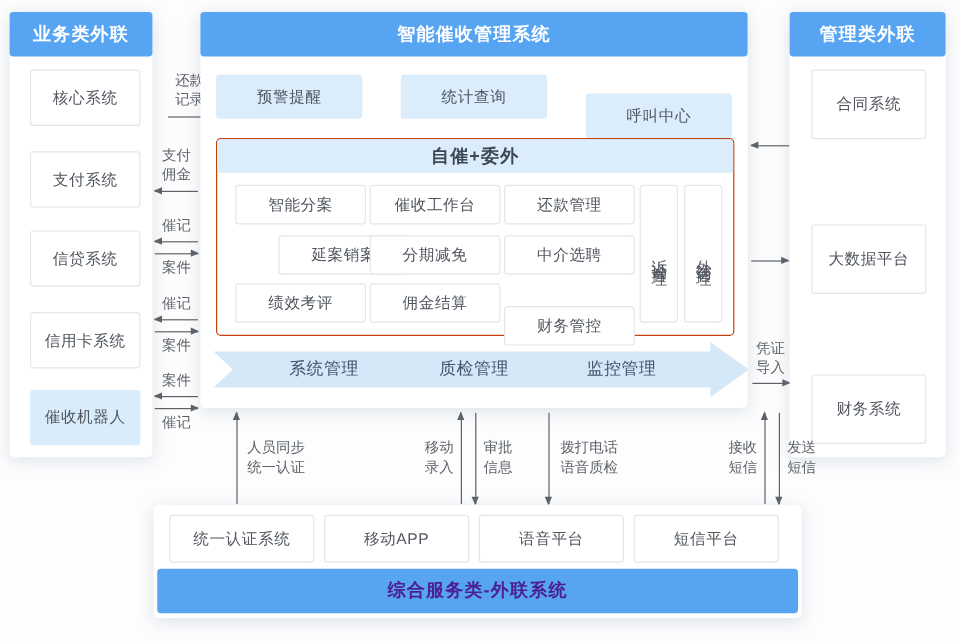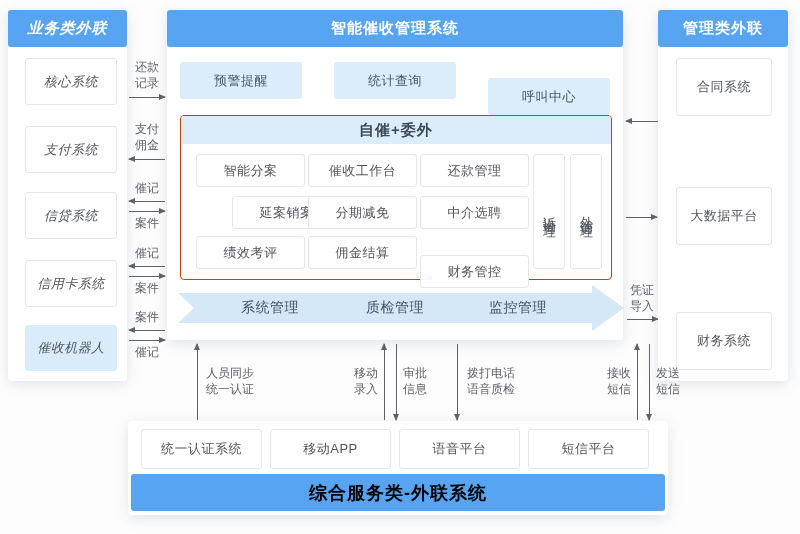--- a/index.html
+++ b/index.html
@@ -58,38 +58,38 @@
     position:absolute;left:11px;top:275px;width:446px;height:46px;background:#d4e8f8;
     clip-path:polygon(0 8px,414px 8px,414px 0,446px 23px,414px 46px,414px 38px,0 38px,16px 23px);
   }
   .bigarrow span{
     position:absolute;top:0;height:100%;width:66px;display:flex;align-items:center;justify-content:center;
     font-size:14px;color:#43506a;font-weight:500;letter-spacing:.5px;
   }
   .banner{
     position:absolute;background:#57a5f2;border-radius:3px;
     display:flex;align-items:center;justify-content:center;
-    color:#000000;font-size:18px;font-weight:600;letter-spacing:1px;
+    color:#4c1d95;font-size:15px;font-weight:600;letter-spacing:1px;
   }
 </style>
 </head>
 <body>
 
 <div class="stage">
 
-  <div class="card" style="left:8px;top:10px;width:119px;height:371px;font-style:italic;">
+  <div class="card" style="left:8px;top:10px;width:119px;height:371px;">
     <div class="hdr">业务类外联</div>
     <div class="node" style="left:17px;top:48px;width:90px;height:45px;">核心系统</div>
     <div class="node" style="left:17px;top:116px;width:90px;height:45px;">支付系统</div>
     <div class="node" style="left:17px;top:182px;width:90px;height:45px;">信贷系统</div>
     <div class="node" style="left:17px;top:250px;width:90px;height:45px;">信用卡系统</div>
     <div class="node filled" style="left:17px;top:315px;width:90px;height:44px;">催收机器人</div>
   </div>
 
-  <div class="cgroup" style="left:127px;top:60px;width:40px;">
+  <div class="cgroup" style="left:127px;top:60px;width:40px;padding-left:11px;">
     <div class="lbl" style="width:26px;">还款记录</div>
     <div class="hline head-r" style="width:36px;margin-top:5px;"></div>
   </div>
   <div class="cgroup" style="left:127px;top:122px;width:40px;">
     <div class="lbl" style="width:26px;">支付佣金</div>
     <div class="hline head-l" style="width:36px;margin-top:5px;"></div>
   </div>
   <div class="cgroup" style="left:127px;top:181px;width:40px;">
     <div class="lbl">催记</div>
     <div class="hline head-l" style="width:36px;margin-top:4px;"></div>

